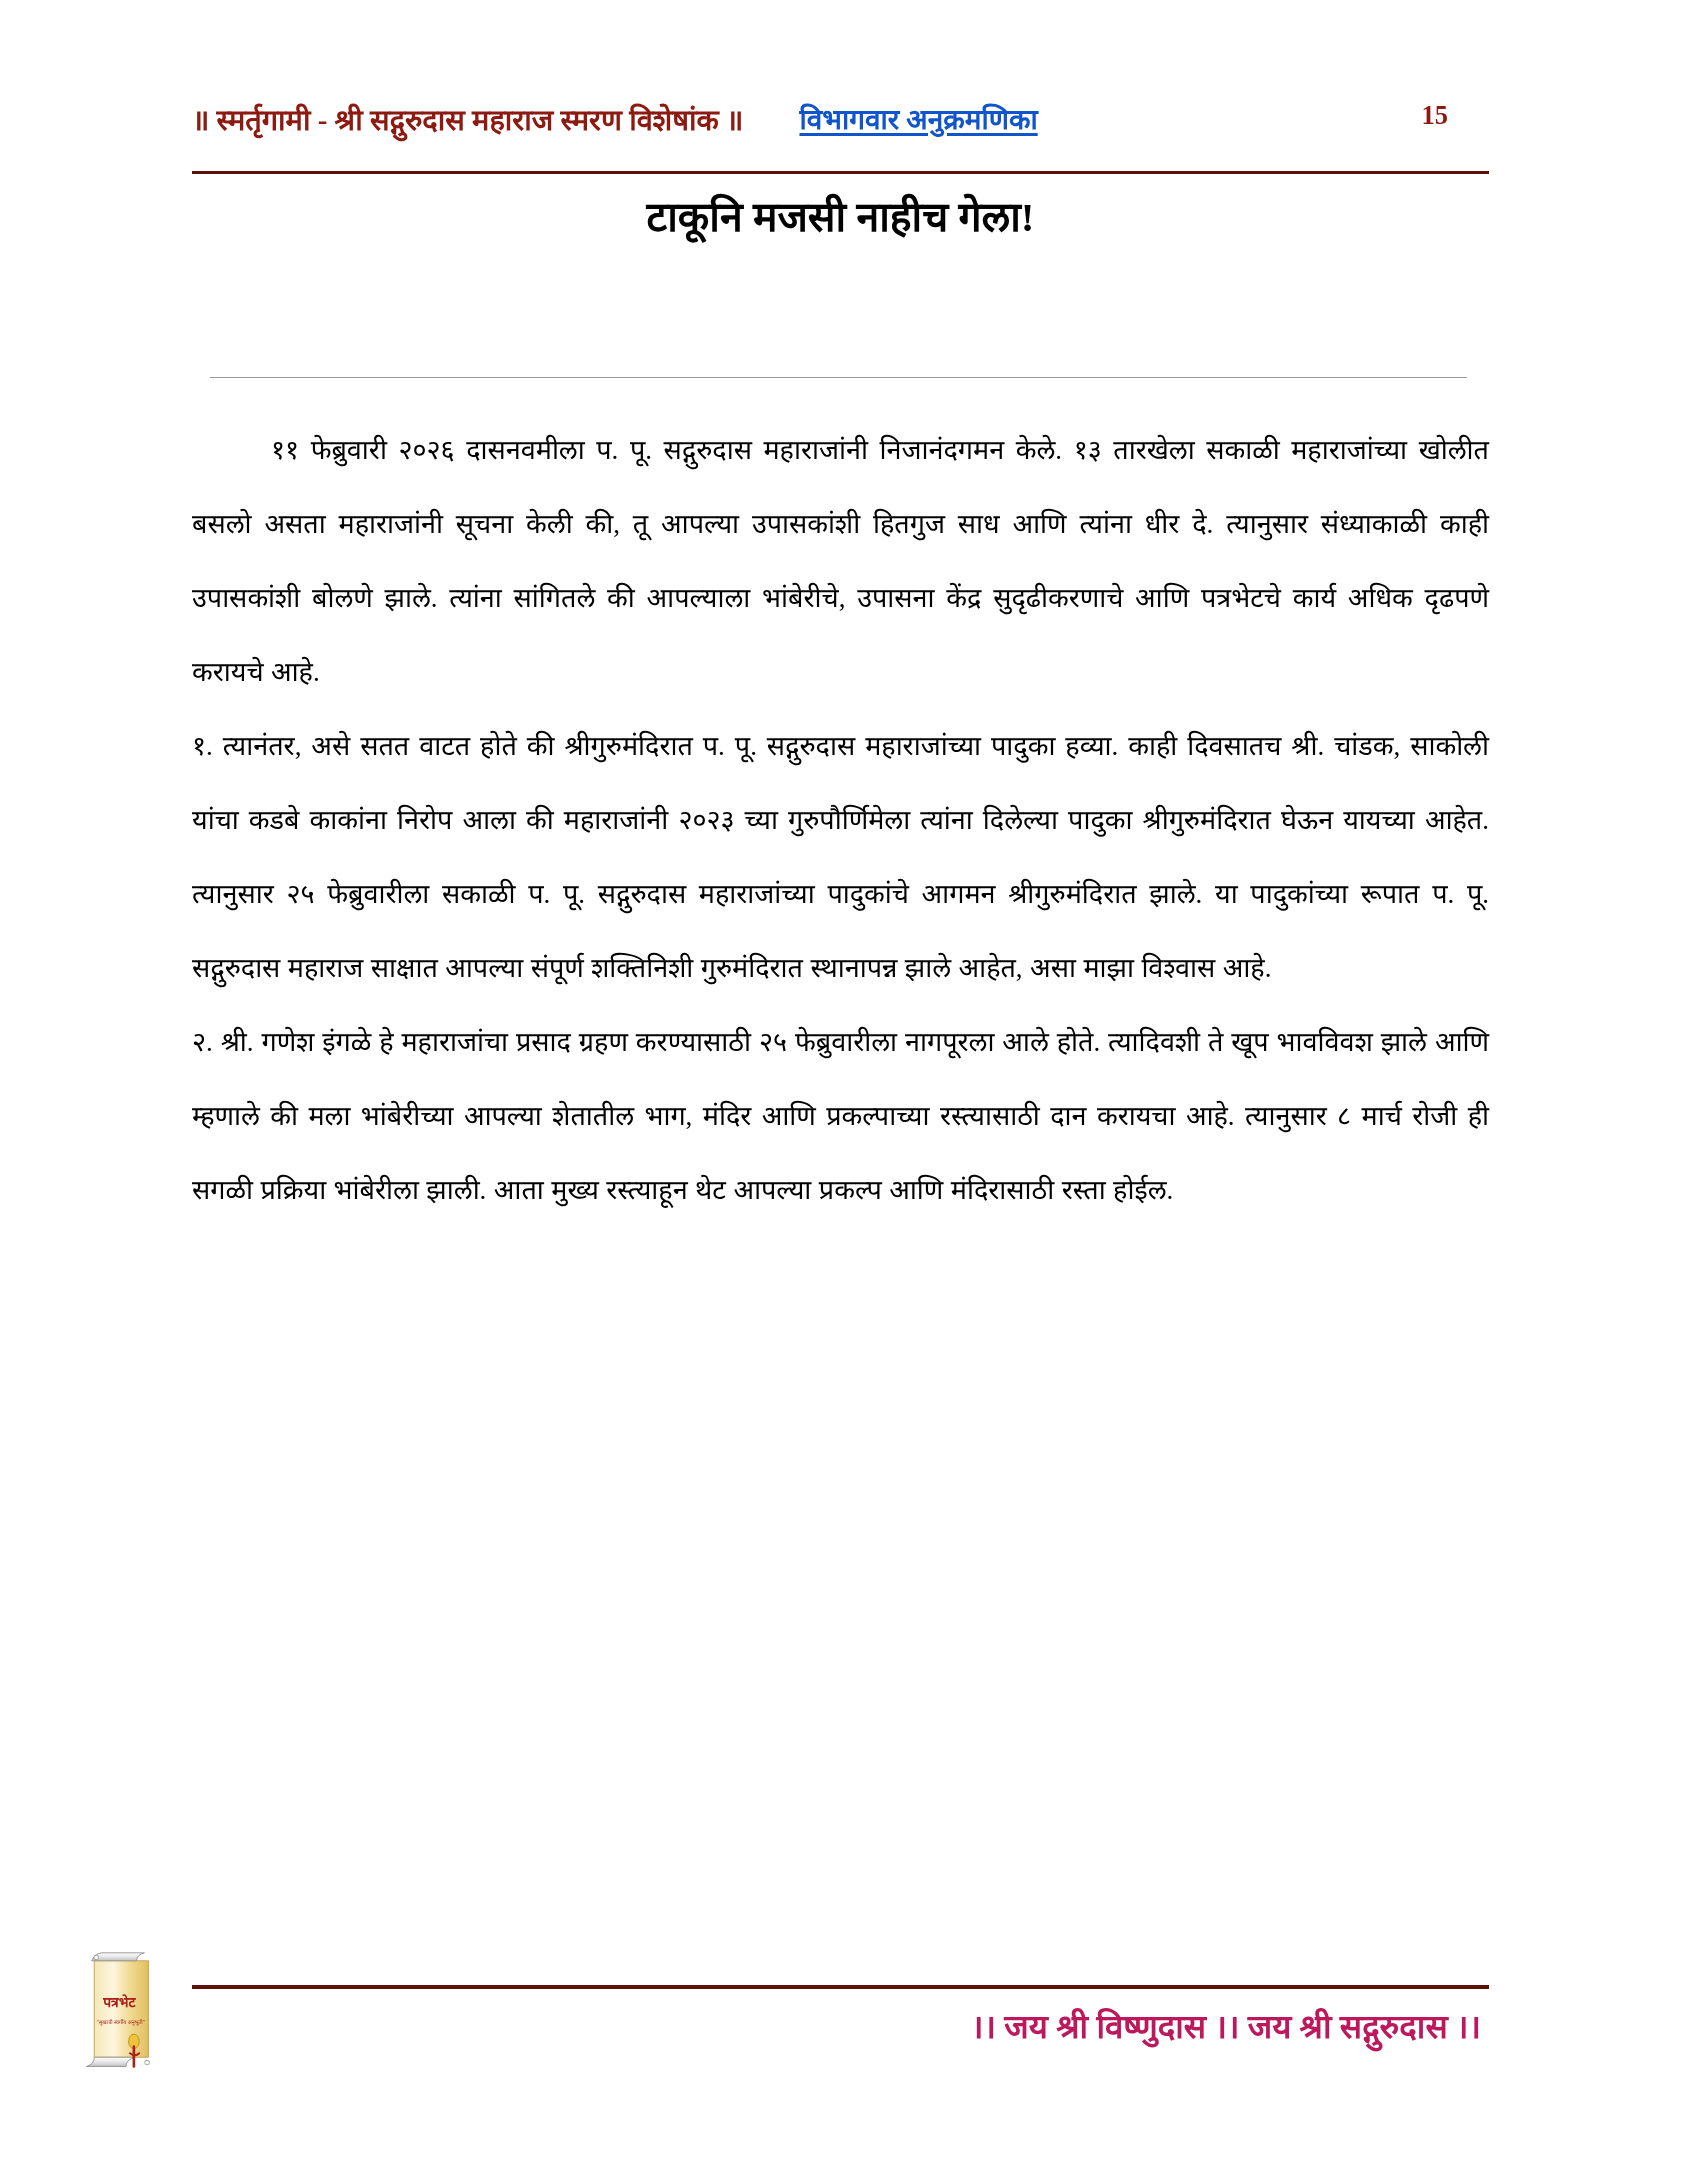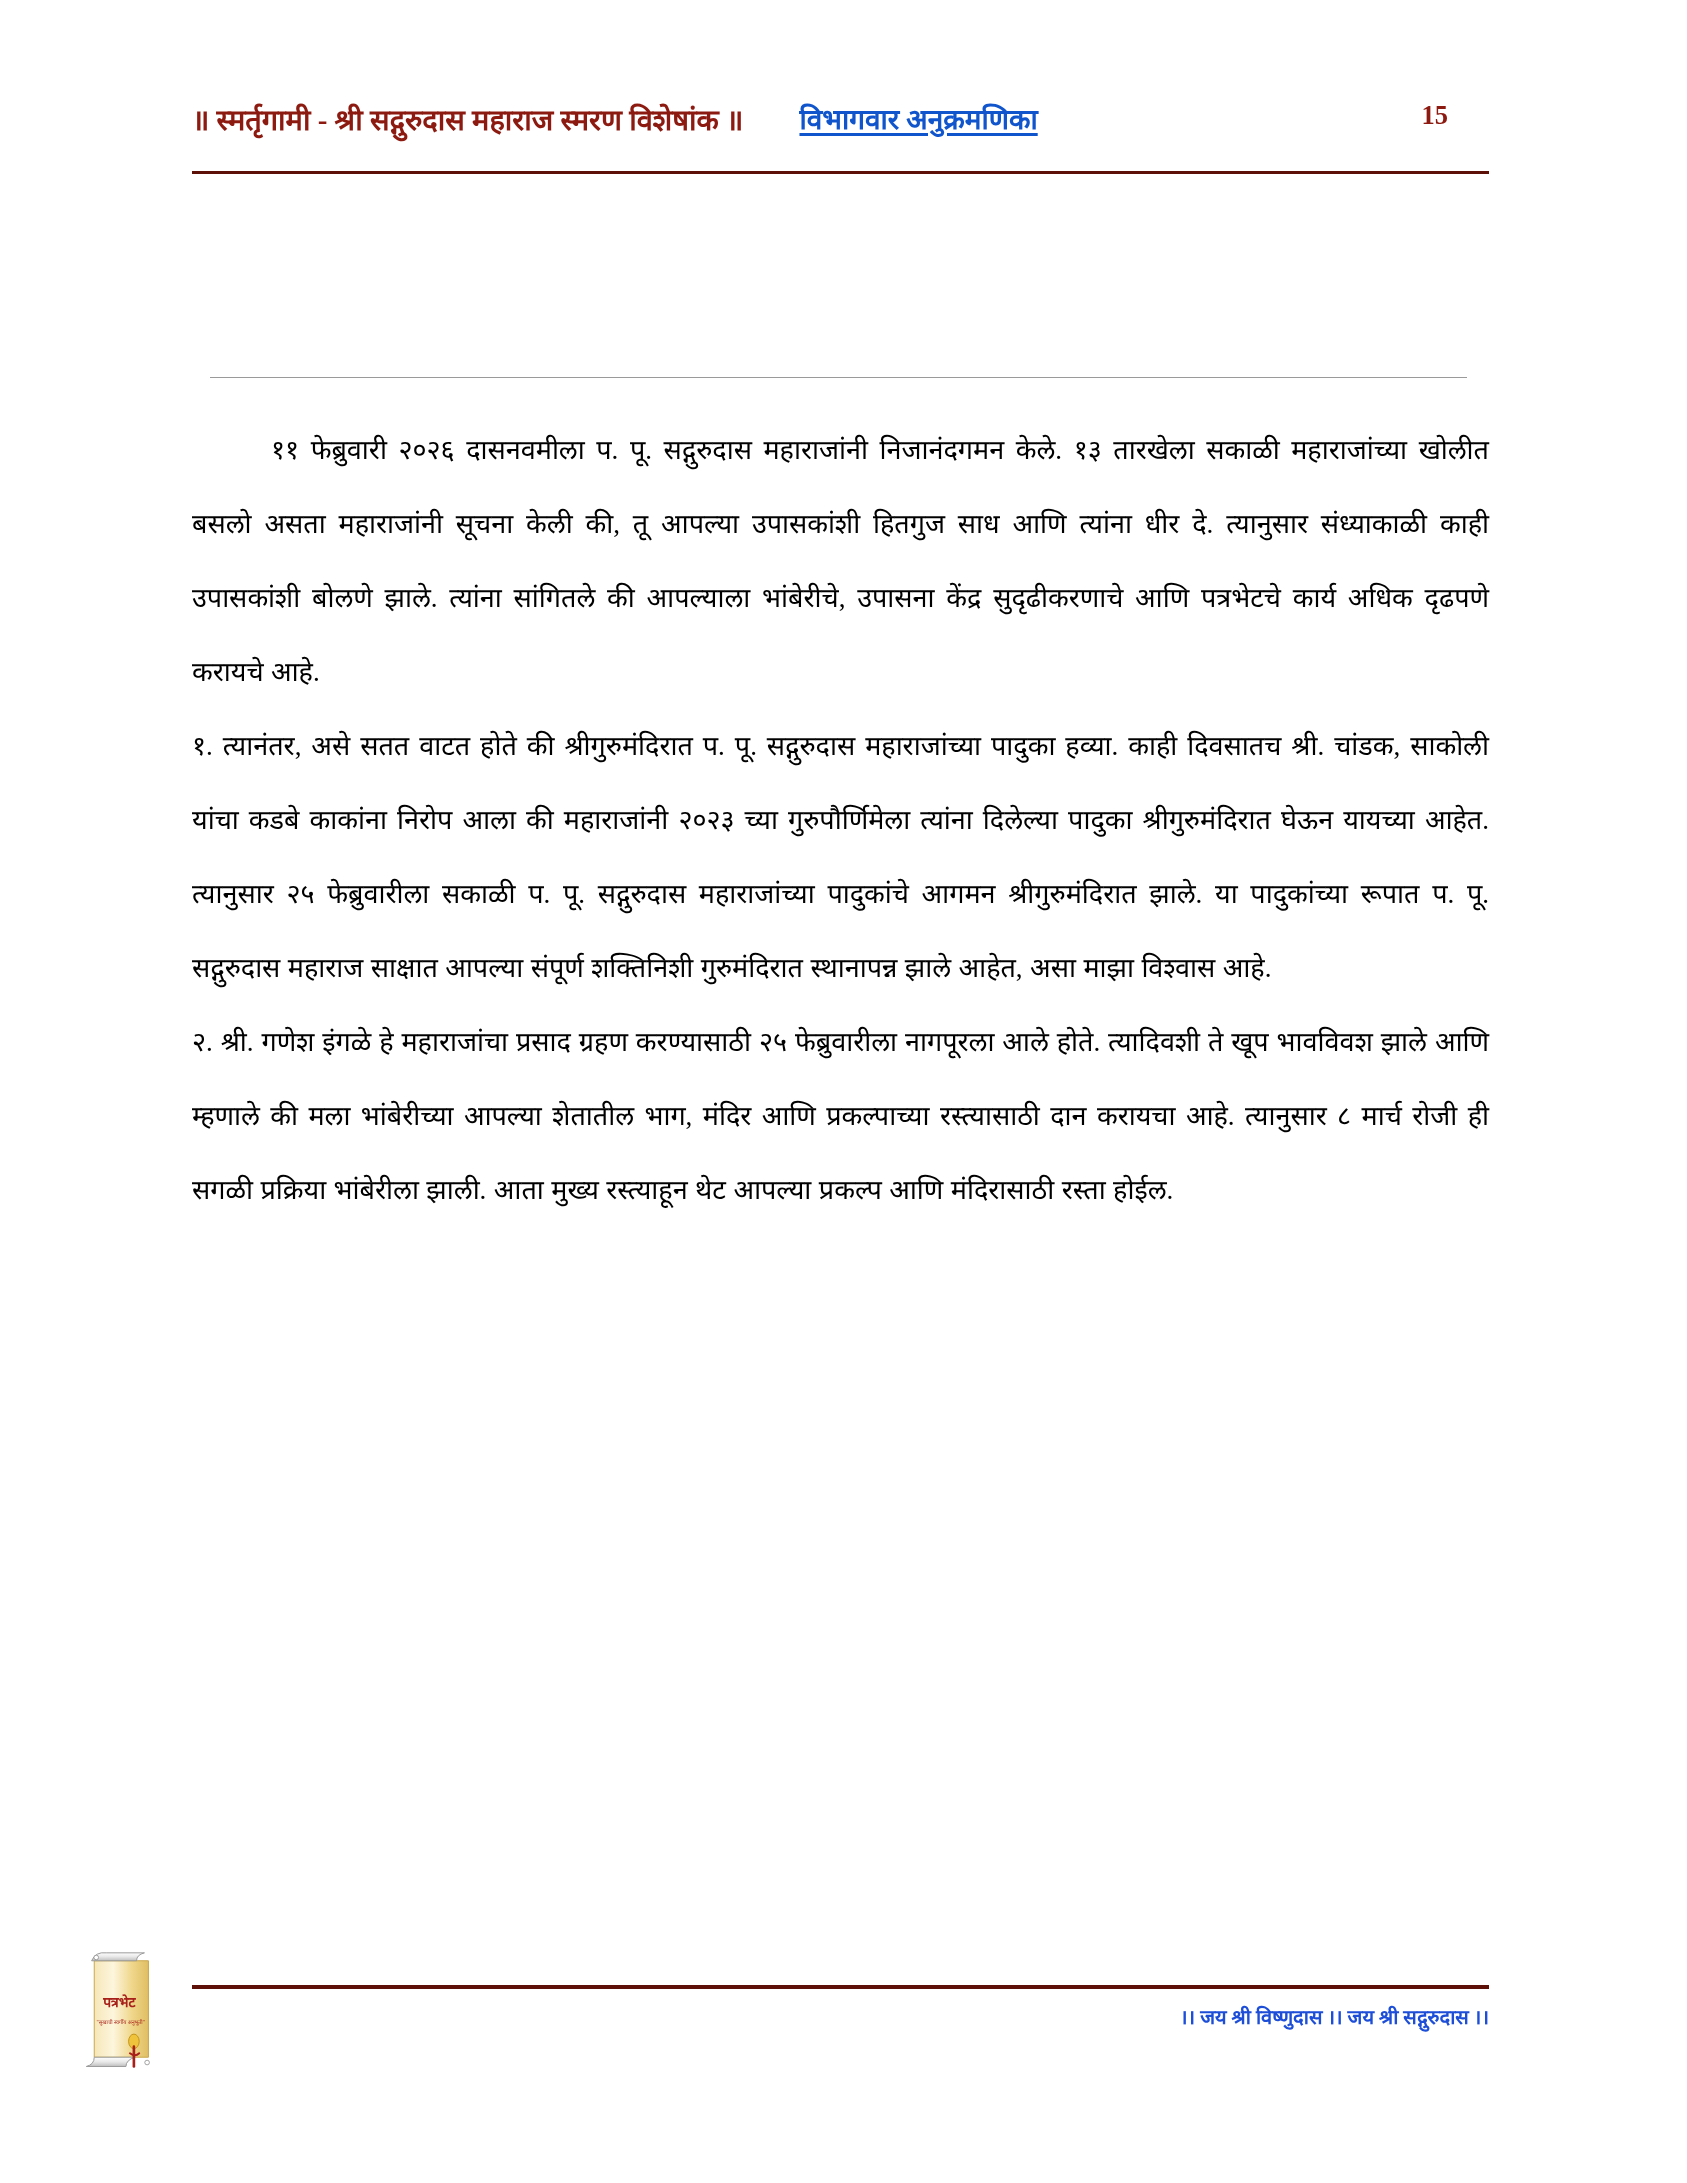--- a/index.html
+++ b/index.html
@@ -128,28 +128,28 @@
   .rule-bottom {
     position: absolute;
     left: 192px;
     top: 1985px;
     width: 1297px;
     height: 4px;
     background: #5c1008;
   }
   .footer-text {
     position: absolute;
-    left: 192px;
+    left: 184px;
     top: 2003px;
     width: 1297px;
     text-align: right;
     font-family: "Liberation Serif", "DejaVu Serif", serif;
-    font-size: 20px;
-    font-weight: 700;
-    color: #1d4ed8;
+    font-size: 33px;
+    font-weight: 700;
+    color: #be185d;
     letter-spacing: 0px;
   }
 
   
   .logo {
     position: absolute;
     left: 85px;
     top: 1946px;
     width: 74px;
     height: 126px;
@@ -162,20 +162,21 @@
 <div class="page">
 
   <div class="header">
     <span class="header-title">॥ स्मर्तृगामी - श्री सद्गुरुदास महाराज स्मरण विशेषांक ॥</span>
     <a class="header-link">विभागवार अनुक्रमणिका</a>
     <span class="header-pageno">15</span>
   </div>
 
   <div class="rule-top"></div>
 
+  <div class="doc-title">टाकूनि मजसी नाहीच गेला!</div>
 
 
   <div class="rule-sub"></div>
 
   <div class="body-area">
     <p class="para indent">११ फेब्रुवारी २०२६ दासनवमीला प. पू. सद्गुरुदास महाराजांनी निजानंदगमन केले. १३ तारखेला सकाळी महाराजांच्या खोलीत बसलो असता महाराजांनी सूचना केली की, तू आपल्या उपासकांशी हितगुज साध आणि त्यांना धीर दे. त्यानुसार संध्याकाळी काही उपासकांशी बोलणे झाले. त्यांना सांगितले की आपल्याला भांबेरीचे, उपासना केंद्र सुदृढीकरणाचे आणि पत्रभेटचे कार्य अधिक दृढपणे करायचे आहे.</p>
     <p class="para">१. त्यानंतर, असे सतत वाटत होते की श्रीगुरुमंदिरात प. पू. सद्गुरुदास महाराजांच्या पादुका हव्या. काही दिवसातच श्री. चांडक, साकोली यांचा कडबे काकांना निरोप आला की महाराजांनी २०२३ च्या गुरुपौर्णिमेला त्यांना दिलेल्या पादुका श्रीगुरुमंदिरात घेऊन यायच्या आहेत. त्यानुसार २५ फेब्रुवारीला सकाळी प. पू. सद्गुरुदास महाराजांच्या पादुकांचे आगमन श्रीगुरुमंदिरात झाले. या पादुकांच्या रूपात प. पू. सद्गुरुदास महाराज साक्षात आपल्या संपूर्ण शक्तिनिशी गुरुमंदिरात स्थानापन्न झाले आहेत, असा माझा विश्वास आहे.</p>
     <p class="para">२. श्री. गणेश इंगळे हे महाराजांचा प्रसाद ग्रहण करण्यासाठी २५ फेब्रुवारीला नागपूरला आले होते. त्यादिवशी ते खूप भावविवश झाले आणि म्हणाले की मला भांबेरीच्या आपल्या शेतातील भाग, मंदिर आणि प्रकल्पाच्या रस्त्यासाठी दान करायचा आहे. त्यानुसार ८ मार्च रोजी ही सगळी प्रक्रिया भांबेरीला झाली. आता मुख्य रस्त्याहून थेट आपल्या प्रकल्प आणि मंदिरासाठी रस्ता होईल.</p>
   </div>
 

